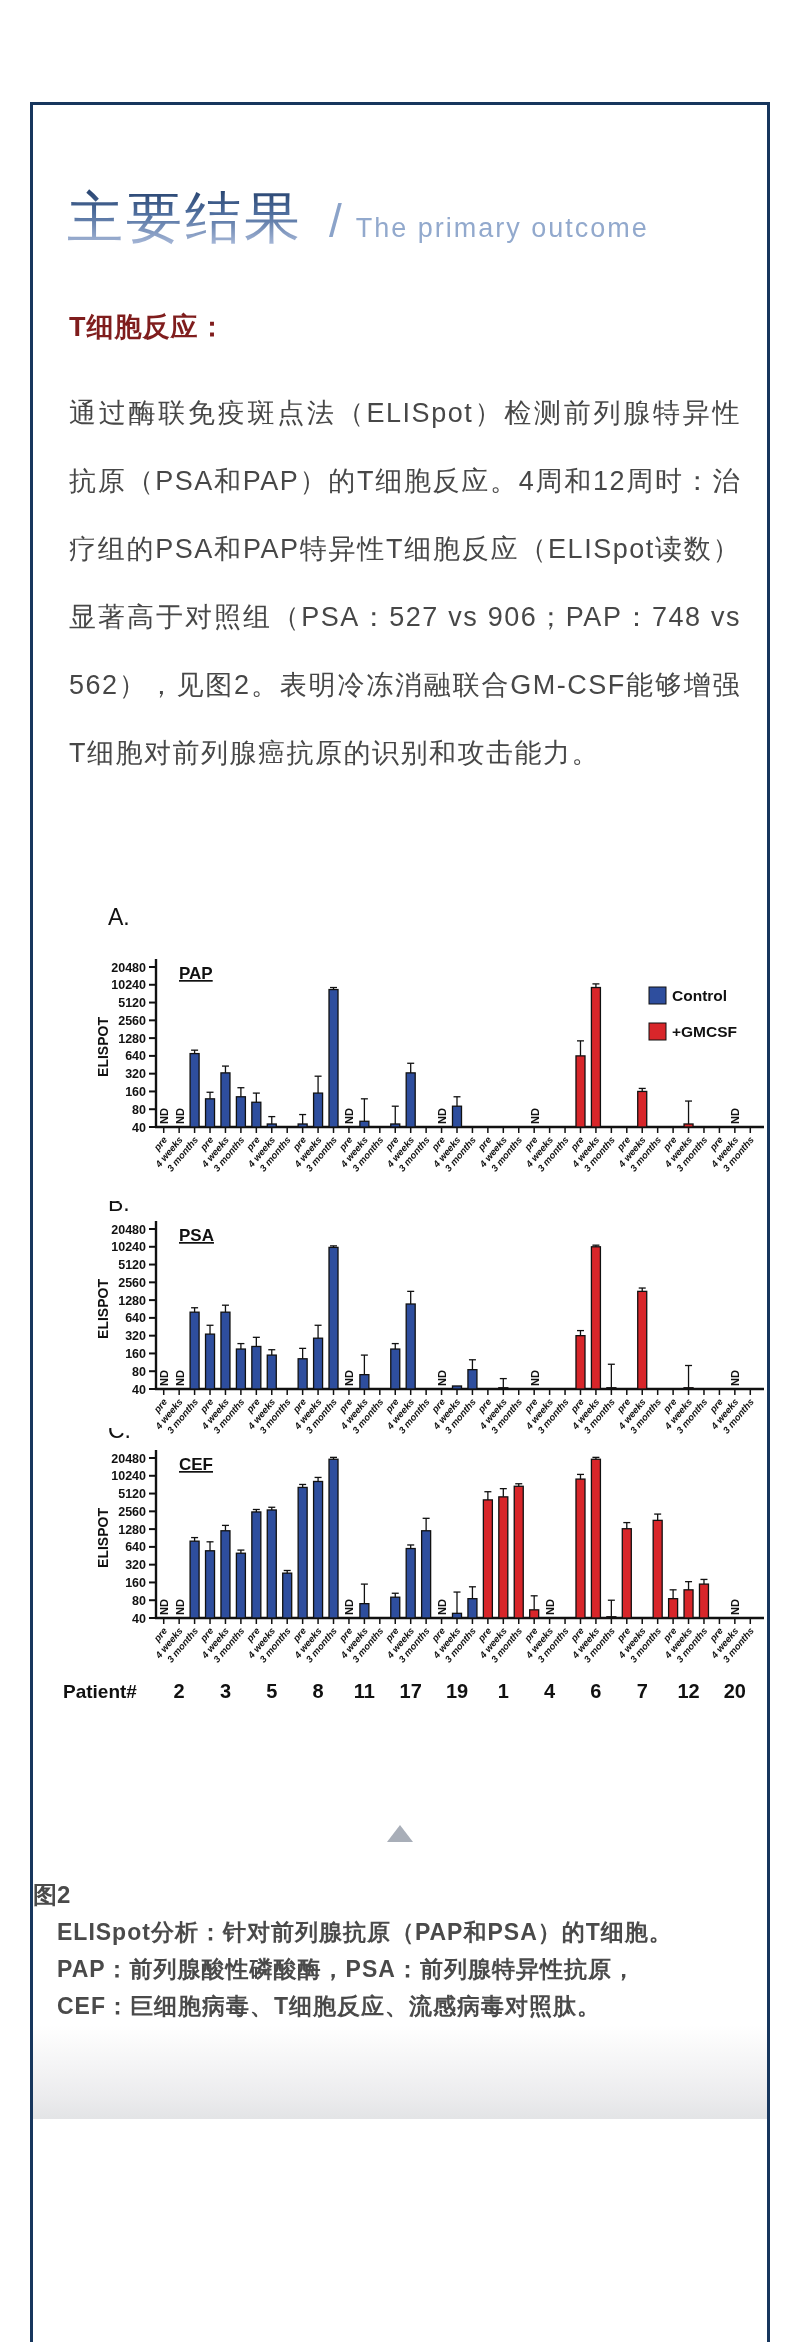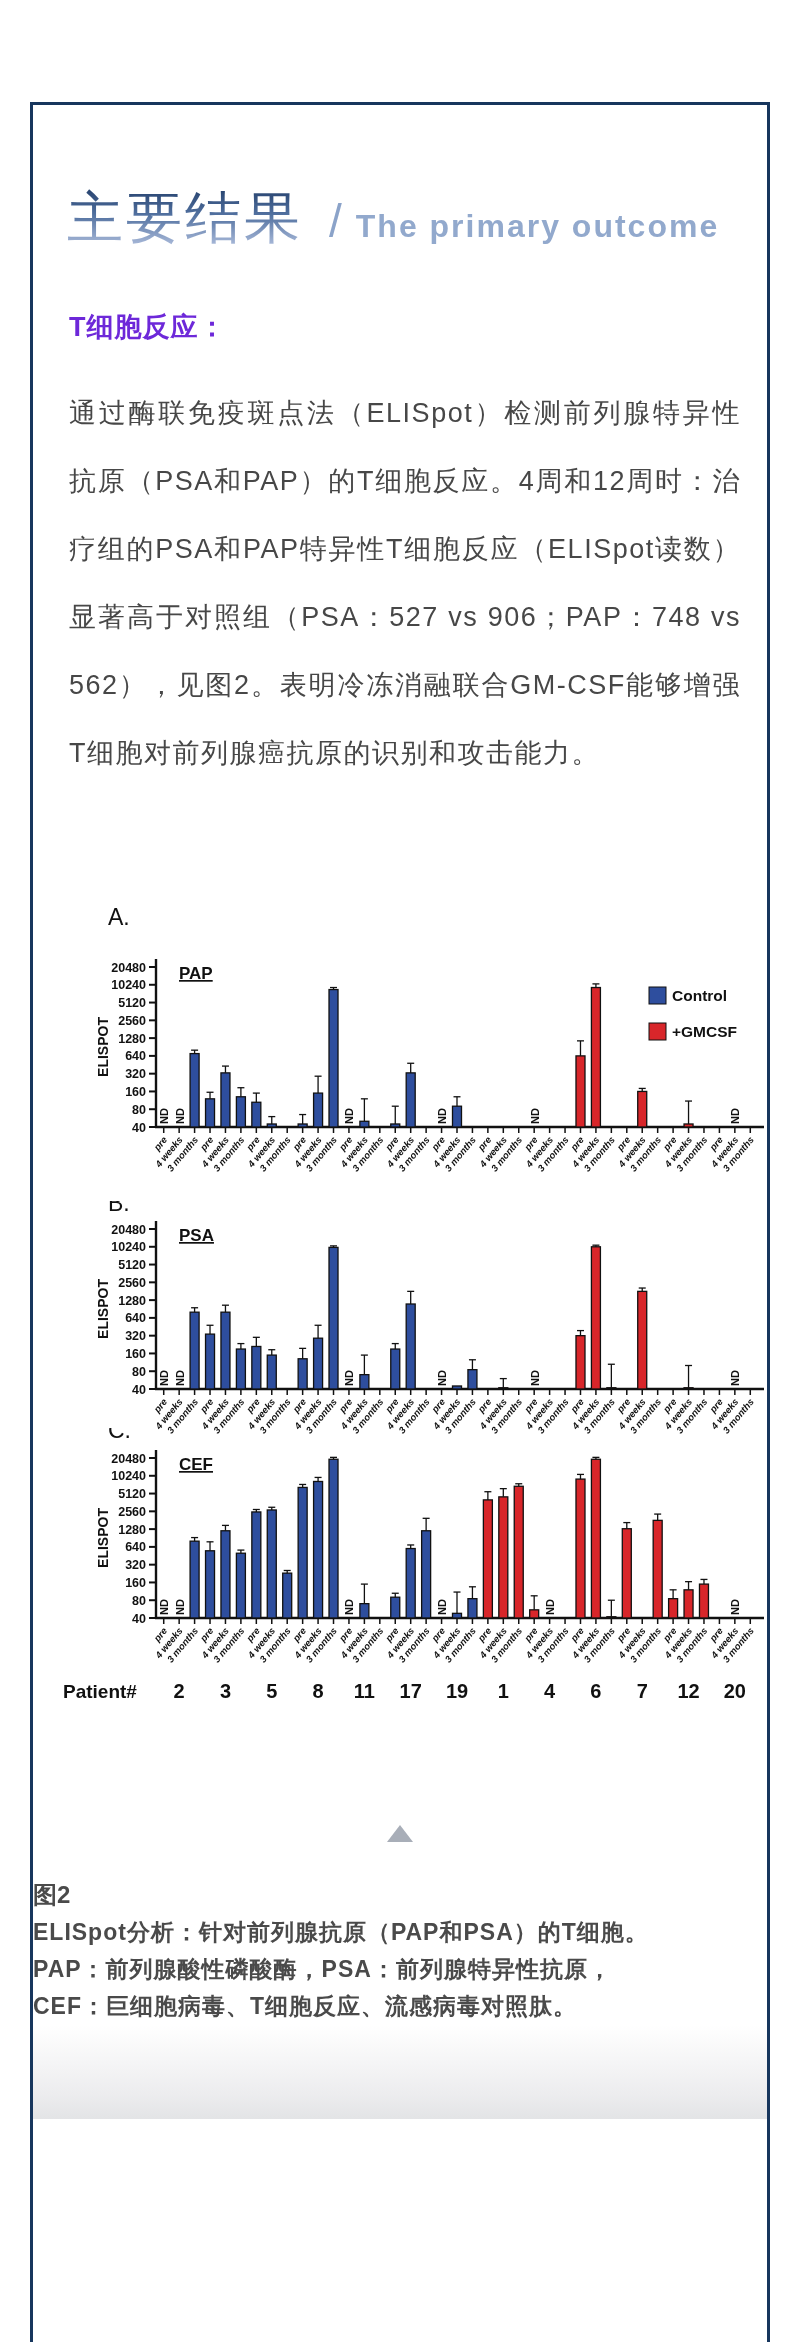--- a/index.html
+++ b/index.html
@@ -6,36 +6,36 @@
   .page{position:relative;width:800px;height:2342px;background:#ffffff;overflow:hidden;
         font-family:"Liberation Sans", sans-serif;}
   .content-box{position:absolute;left:30px;top:102px;width:740px;height:2300px;
         box-sizing:border-box;border:3px solid #17365d;background:#ffffff;}
   
   .heading-row{padding:76px 0 0 34px;white-space:nowrap;}
   .title-cn{font-size:56px;font-weight:400;letter-spacing:3px;color:#41618f;
         background:linear-gradient(180deg,#27436f 5%,#51709f 45%,#b3c2e0 100%);
         -webkit-background-clip:text;background-clip:text;-webkit-text-fill-color:transparent;}
   .title-slash{font-size:46px;font-weight:200;color:#8ba3c9;margin:0 14px 0 26px;}
-  .title-en{font-size:32px;font-weight:700;letter-spacing:2px;color:#92a9cd;}
+  .title-en{font-size:27px;font-weight:400;letter-spacing:2px;color:#92a9cd;}
   
   .sec-h{margin:100px 0 0 36px;font-size:30px;font-weight:bold;color:#17365d;letter-spacing:1px;}
-  .sub-h{margin:52px 0 0 36px;font-size:27px;font-weight:bold;color:#6d28d9;letter-spacing:1px;}
+  .sub-h{margin:52px 0 0 36px;font-size:27px;font-weight:bold;color:#7f1d1d;letter-spacing:1px;}
   .para{margin:34px 26px 0 36px;font-size:27px;line-height:68px;color:#474747;
         text-align:justify;letter-spacing:1.5px;word-break:break-all;}
   
   .figure{margin-top:112px;padding-left:28px;}
   .panel{line-height:0;}
   .panel-c{margin-top:-25px;}
   
   .tri{width:0;height:0;margin:112px auto 0;border-left:13px solid transparent;
         border-right:13px solid transparent;border-bottom:17px solid #a8aeb8;cursor:pointer;}
   .caption{margin-top:34px;text-align:left;font-weight:bold;color:#4a4a4a;}
   .caption .cap-title{font-size:24px;line-height:38px;}
-  .caption .cap-line{font-size:23px;line-height:37px;letter-spacing:1px;}
+  .caption .cap-line{font-size:23px;line-height:37px;letter-spacing:1px;padding-left:24px;}
   .fade-band{height:94px;background:linear-gradient(180deg,#ffffff 0%,#ececee 75%,#e3e4e6 100%);}
 </style>
 </head>
 <body>
 
 <div class="page">
   <div class="content-box">
 
     <div class="heading-row">
       <span class="title-cn">主要结果</span><span class="title-slash">/</span><span class="title-en">The primary outcome</span>

